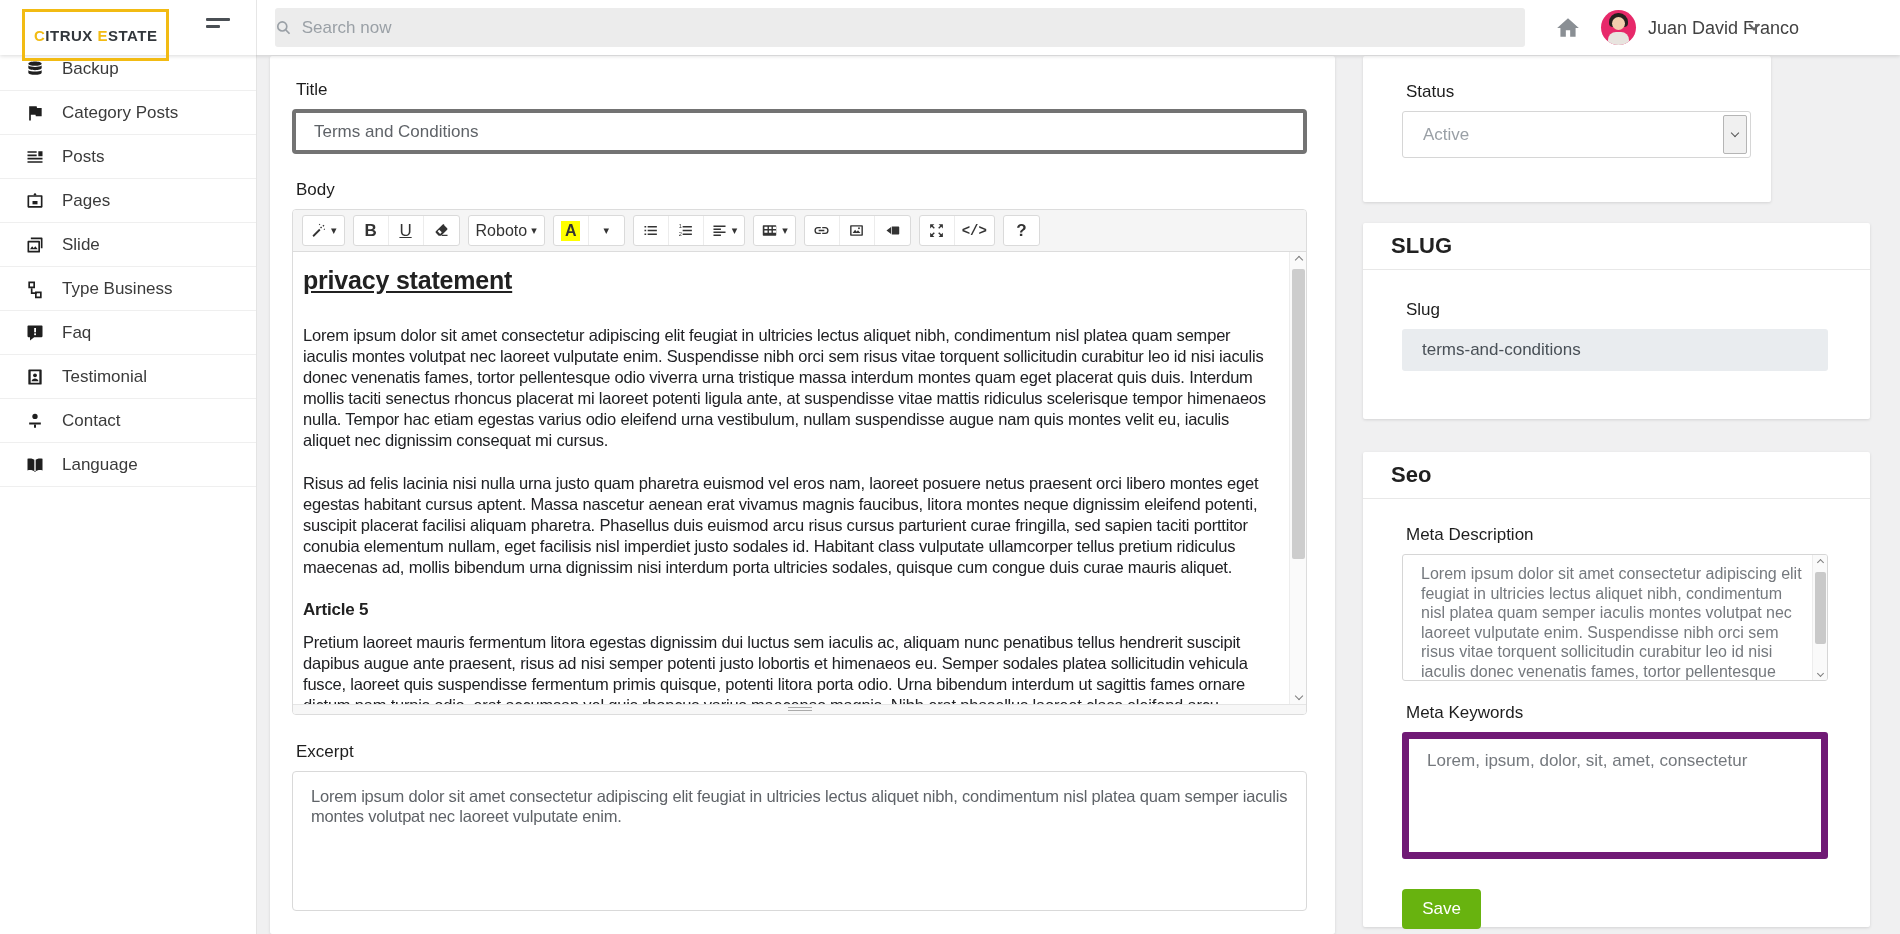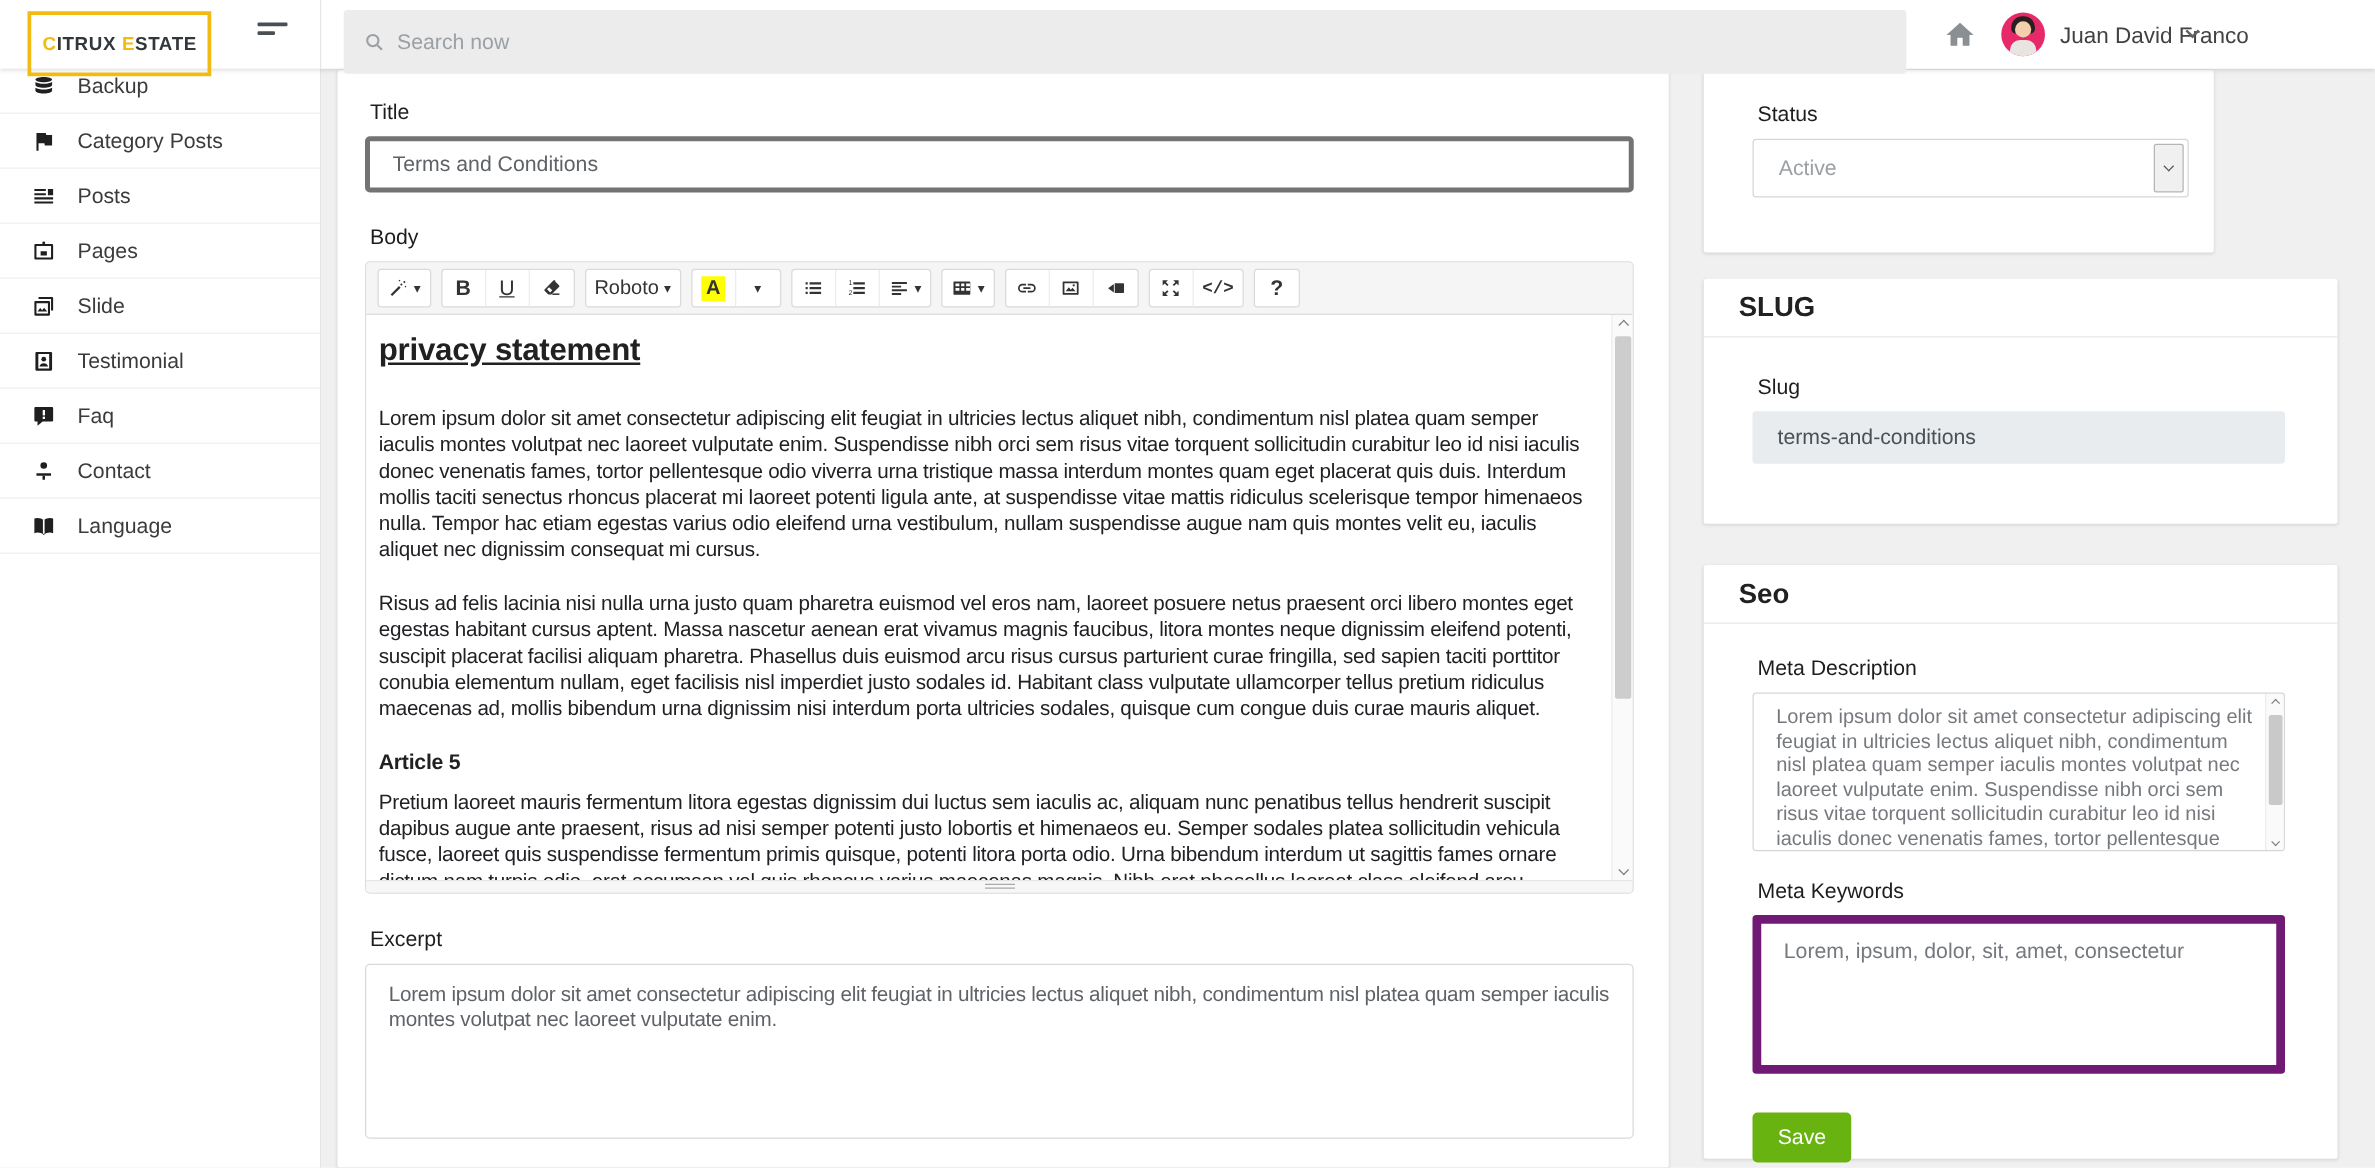--- a/index.html
+++ b/index.html
@@ -11,22 +11,22 @@
             box-shadow:0 1px 4px rgba(0,0,0,.15); z-index:30; }
   .topbar-left { position:absolute; left:0; top:0; width:257px; height:55px; border-right:1px solid #e6e6e6; }
   .logo-box { position:absolute; left:22px; top:9px; height:52px; border:3px solid #f2bb13;
               padding:0 9px; display:flex; align-items:center; font-weight:bold; font-size:15px;
               letter-spacing:.5px; color:#32373c; white-space:nowrap; }
   .logo-accent { color:#f2bb13; }
   .menu-icon { position:absolute; left:206px; top:18px; width:26px; height:20px; cursor:pointer; }
   .menu-icon i { display:block; background:#4a4f54; height:3px; border-radius:1px; }
   .menu-icon i.l1 { width:24px; margin-bottom:4px; }
   .menu-icon i.l2 { width:14px; }
-  .searchbar { position:absolute; left:275px; top:8px; width:1250px; height:51px; background:#ececec;
-               border-radius:3px; display:flex; align-items:center; padding:0 16px; }
+  .searchbar { position:absolute; left:275px; top:8px; width:1250px; height:39px; background:#ececec;
+               border-radius:3px; display:flex; align-items:center; padding:0 0; }
   .searchbar input { border:none; outline:none; background:transparent; font-size:17px; width:100%;
                      margin-left:10px; color:#5f6368; font-family:"Liberation Sans", sans-serif; }
   .searchbar input::placeholder { color:#9aa0a6; }
   .home-btn { position:absolute; left:1555px; top:15px; width:26px; height:26px; cursor:pointer; }
   .avatar { position:absolute; left:1601px; top:10px; width:35px; height:35px; border-radius:50%;
             background:#e7296a; overflow:hidden; cursor:pointer; }
   .avatar .hair { position:absolute; left:8px; top:3px; width:19px; height:14px; border-radius:9px 9px 4px 4px; background:#26201f; }
   .avatar .face { position:absolute; left:11px; top:7px; width:13px; height:13px; border-radius:50%; background:#f3cfae; }
   .avatar .body { position:absolute; left:7px; top:22px; width:21px; height:13px; border-radius:8px 8px 0 0; background:#e8e4df; }
   .user-name { position:absolute; left:1648px; top:18px; font-size:18px; color:#424242; cursor:pointer; }
@@ -191,33 +191,40 @@
     <li>
       <svg viewBox="0 0 24 24">
           <path d="M7 3h13a1 1 0 0 1 1 1v12h-2V5H7V3z"></path>
           <path fill-rule="evenodd" d="M4 7h13a1 1 0 0 1 1 1v12a1 1 0 0 1-1 1H4a1 1 0 0 1-1-1V8a1 1 0 0 1 1-1zm1 2v10h11V9H5z"></path>
           <path d="M6 17l2.6-3.4 1.9 2.2 1.8-2.3 3 3.5z"></path>
         </svg>
       <span class="side-label">Slide</span>
     </li>
     <li>
       <svg viewBox="0 0 24 24">
+          <path fill-rule="evenodd" d="M4 3h8v8H4V3zm2 2v4h4V5H6zm6 10h8v8h-8v-8zm2 2v4h4v-4h-4z"></path>
+          <path d="M7 11h2v5h5v2H7z"></path>
+        </svg>
+      <span class="side-label">Type Business</span>
+    </li>
+    <li>
+      <svg viewBox="0 0 24 24">
+          <path d="M4 3h16a1 1 0 0 1 1 1v12a1 1 0 0 1-1 1h-9l-5 4v-4H4a1 1 0 0 1-1-1V4a1 1 0 0 1 1-1z"></path>
+          <rect x="11" y="6" width="2.2" height="5.2" fill="#fff"></rect>
+          <rect x="11" y="12.4" width="2.2" height="2.2" fill="#fff"></rect>
+        </svg>
+      <span class="side-label">Faq</span>
+    </li>
+    <li>
+      <svg viewBox="0 0 24 24">
           <path fill-rule="evenodd" d="M5 3h14a1 1 0 0 1 1 1v16a1 1 0 0 1-1 1H5a1 1 0 0 1-1-1V4a1 1 0 0 1 1-1zm1.8 2v14h10.4V5H6.8z"></path>
           <circle cx="12" cy="10" r="2.3"></circle>
           <path d="M7.8 17c.5-2.1 2.2-3.2 4.2-3.2s3.7 1.1 4.2 3.2z"></path>
         </svg>
       <span class="side-label">Testimonial</span>
-    </li>
-    <li>
-      <svg viewBox="0 0 24 24">
-          <path d="M4 3h16a1 1 0 0 1 1 1v12a1 1 0 0 1-1 1h-9l-5 4v-4H4a1 1 0 0 1-1-1V4a1 1 0 0 1 1-1z"></path>
-          <rect x="11" y="6" width="2.2" height="5.2" fill="#fff"></rect>
-          <rect x="11" y="12.4" width="2.2" height="2.2" fill="#fff"></rect>
-        </svg>
-      <span class="side-label">Faq</span>
     </li>
     <li>
       <svg viewBox="0 0 24 24">
           <circle cx="12" cy="6.5" r="3.2"></circle>
           <path d="M5 13.8h14v2.4H5z"></path>
           <path d="M10.8 16.2h2.4v4h-2.4z"></path>
         </svg>
       <span class="side-label">Contact</span>
     </li>
     <li>

